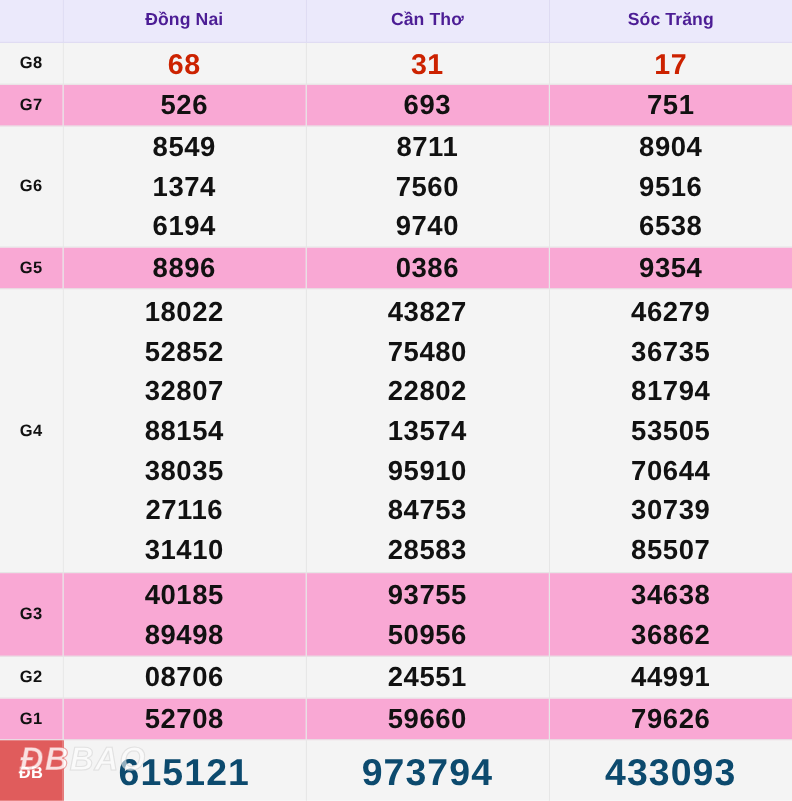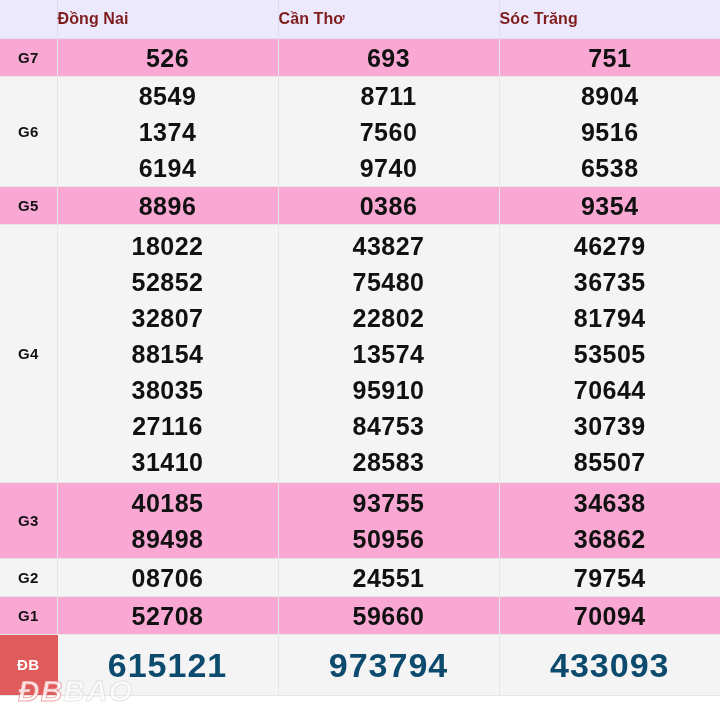--- a/index.html
+++ b/index.html
@@ -25,22 +25,22 @@
 
   
   thead th {
     background: #ebe9fb;
     border: 1px solid #dedbf2;
     border-top: none;
     height: 38px;
     padding: 0;
     font-size: 16px;
     font-weight: bold;
-    color: #7f1d1d;
-    text-align: left;
+    color: #4c1d95;
+    text-align: center;
     vertical-align: middle;
     letter-spacing: .1px;
   }
   thead th.corner-cell {
     border-left: none;
   }
   thead th.province-head:last-child { border-right: none; margin-left: 44px; }
 
   
   tbody td {
@@ -146,20 +146,38 @@
   </colgroup>
   <thead>
     <tr>
       <th class="corner-cell"></th>
       <th class="province-head">Đồng Nai</th>
       <th class="province-head">Cần Thơ</th>
       <th class="province-head">Sóc Trăng</th>
     </tr>
   </thead>
   <tbody id="table-body">
+      <tr class="h-1 band-grey">
+        <td class="prize-label">G8</td>
+        <td class="num-cell">
+          <div class="numstack accent-red">
+            <div class="n">68</div>
+          </div>
+        </td>
+        <td class="num-cell">
+          <div class="numstack accent-red">
+            <div class="n">31</div>
+          </div>
+        </td>
+        <td class="num-cell">
+          <div class="numstack accent-red">
+            <div class="n">17</div>
+          </div>
+        </td>
+      </tr>
       <tr class="h-1 band-white">
         <td class="prize-label">G7</td>
         <td class="num-cell">
           <div class="numstack">
             <div class="n">526</div>
           </div>
         </td>
         <td class="num-cell">
           <div class="numstack">
             <div class="n">693</div>
@@ -277,39 +295,39 @@
             <div class="n">08706</div>
           </div>
         </td>
         <td class="num-cell">
           <div class="numstack">
             <div class="n">24551</div>
           </div>
         </td>
         <td class="num-cell">
           <div class="numstack">
-            <div class="n">79754</div>
+            <div class="n">44991</div>
           </div>
         </td>
       </tr>
       <tr class="h-1 band-white">
         <td class="prize-label">G1</td>
         <td class="num-cell">
           <div class="numstack">
             <div class="n">52708</div>
           </div>
         </td>
         <td class="num-cell">
           <div class="numstack">
             <div class="n">59660</div>
           </div>
         </td>
         <td class="num-cell">
           <div class="numstack">
-            <div class="n">70094</div>
+            <div class="n">79626</div>
           </div>
         </td>
       </tr>
       <tr class="h-1 band-special special-row">
         <td class="prize-label special-label"><span class="db-tag">ĐB</span></td>
         <td class="num-cell">
           <div class="numstack accent-special">
             <div class="n">615121</div>
           </div>
         </td>

